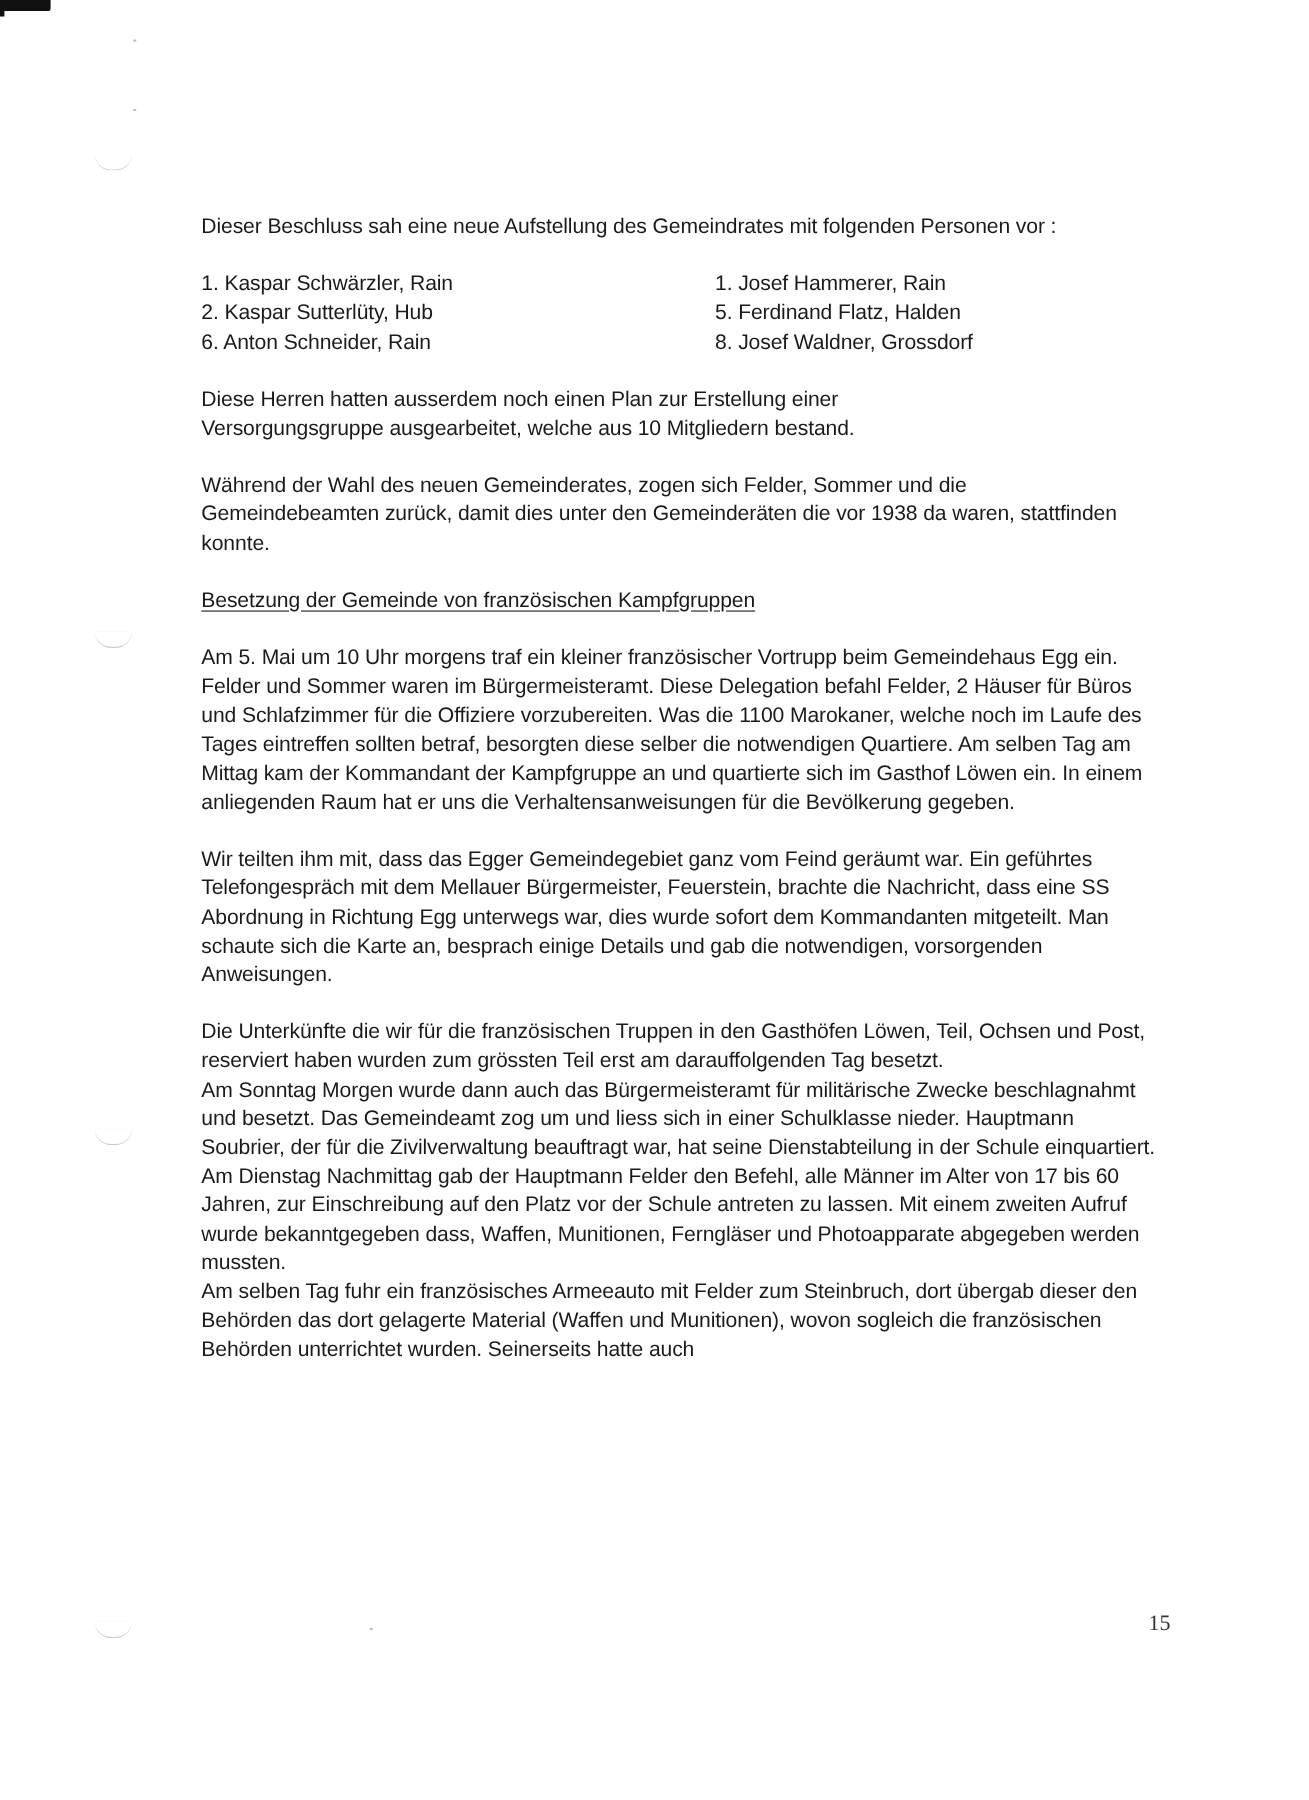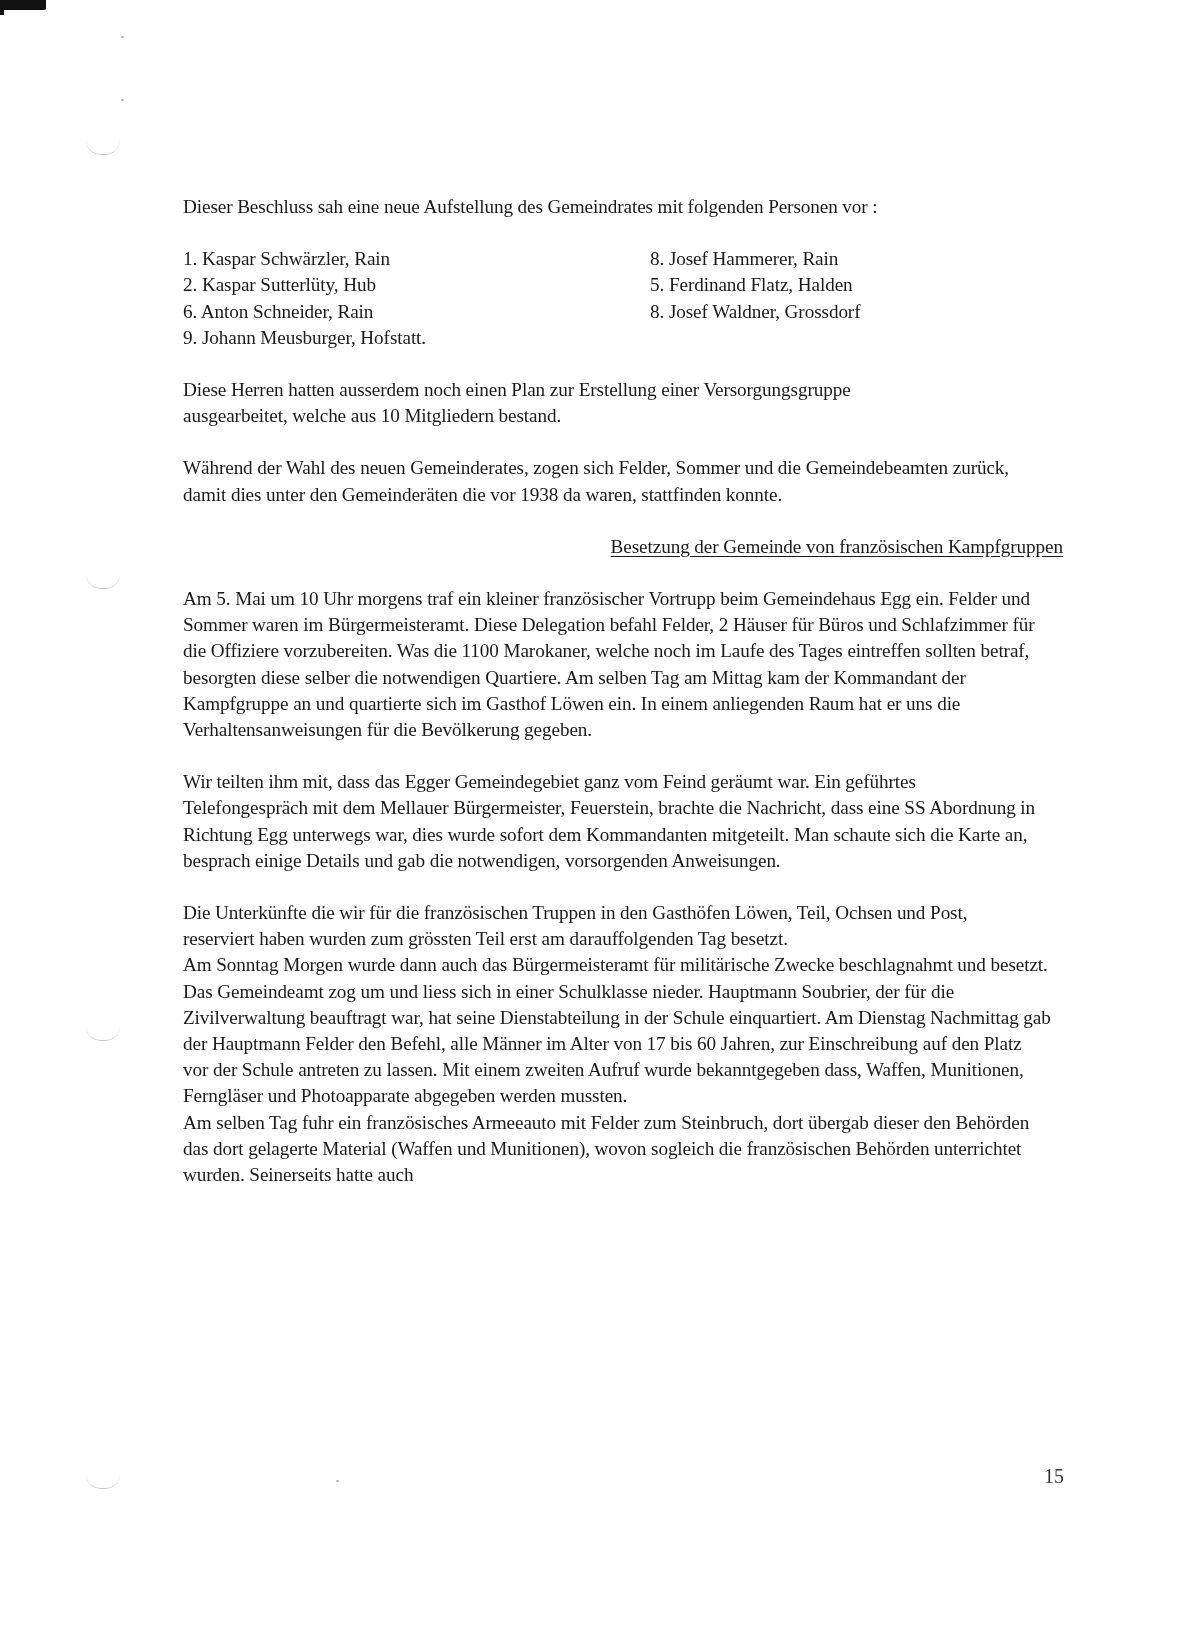--- a/index.html
+++ b/index.html
@@ -5,51 +5,50 @@
   html, body { margin: 0; padding: 0; background: #ffffff; }
   body { width: 1190px; height: 1636px; position: relative; overflow: hidden;
          font-family: "Liberation Sans", sans-serif; color: #1a1a1a; }
   .corner-mark { position: absolute; left: 0; top: 0; width: 46px; height: 10px;
                  background: #111; border-bottom-right-radius: 2px; }
   .corner-mark::after { content: ""; position: absolute; left: 0; top: 10px; width: 4px; height: 5px; background: #111; }
   .punch { position: absolute; left: 86px; width: 34px; height: 14px;
            border-bottom: 1.5px solid #c8c8c8; border-radius: 0 0 20px 20px; }
   .speck { position: absolute; width: 3px; height: 2px; background: #bbb; border-radius: 1px; }
   .page { position: absolute; left: 183px; top: 194px; width: 880px;
-          font-size: 19.2px; line-height: 26.2px; letter-spacing: -0.1px; font-family: Liberation Serif, serif; }
+          font-size: 19.2px; line-height: 26.2px; letter-spacing: -0.1px; }
   .page p { margin: 0; }
   .gap { height: 26px; }
   .list { display: grid; grid-template-columns: 467px 400px; }
-  .heading { text-decoration: underline; text-underline-offset: 3px; text-align: right; }
+  .heading { text-decoration: underline; text-underline-offset: 3px; }
   .page-number { position: absolute; left: 1044px; top: 1465px; font-family: "Liberation Serif", serif;
                  font-size: 20px; color: #333; }
 </style>
 </head>
 <body>
 
 <div class="corner-mark"></div>
 <div class="punch" style="top:140px"></div>
 <div class="punch" style="top:574px"></div>
 <div class="punch" style="top:1026px"></div>
 <div class="punch" style="top:1474px"></div>
 <div class="speck" style="left:121px;top:36px"></div>
 <div class="speck" style="left:121px;top:99px"></div>
 <div class="speck" style="left:336px;top:1480px"></div>
 
 <div class="page">
   <p>Dieser Beschluss sah eine neue Aufstellung des Gemeindrates mit folgenden Personen vor :</p>
   <div class="gap"></div>
   <div class="list">
     <div>1. Kaspar Schwärzler, Rain</div>
-    <div>8. Josef Hammerer, Rain</div>
+    <div>1. Josef Hammerer, Rain</div>
     <div>2. Kaspar Sutterlüty, Hub</div>
     <div>5. Ferdinand Flatz, Halden</div>
     <div>6. Anton Schneider, Rain</div>
     <div>8. Josef Waldner, Grossdorf</div>
-    <div>9. Johann Meusburger, Hofstatt.</div>
   </div>
   <div class="gap"></div>
   <p style="width:700px">Diese Herren hatten ausserdem noch einen Plan zur Erstellung einer Versorgungsgruppe ausgearbeitet, welche aus 10 Mitgliedern bestand.</p>
   <div class="gap"></div>
   <p style="width:860px">Während der Wahl des neuen Gemeinderates, zogen sich Felder, Sommer und die Gemeindebeamten zurück, damit dies unter den Gemeinderäten die vor 1938 da waren, stattfinden konnte.</p>
   <div class="gap"></div>
   <p class="heading">Besetzung der Gemeinde von französischen Kampfgruppen</p>
   <div class="gap"></div>
   <p style="width:865px">Am 5. Mai um 10 Uhr morgens traf ein kleiner französischer Vortrupp beim Gemeindehaus Egg  ein. Felder und Sommer waren im Bürgermeisteramt. Diese Delegation befahl Felder, 2 Häuser für Büros und Schlafzimmer für die Offiziere vorzubereiten. Was die 1100 Marokaner, welche noch im Laufe des Tages eintreffen sollten betraf, besorgten diese selber die notwendigen Quartiere. Am selben Tag am Mittag kam der Kommandant der Kampfgruppe an und quartierte sich im Gasthof Löwen ein. In einem anliegenden Raum hat er uns die Verhaltensanweisungen für die Bevölkerung gegeben.</p>
   <div class="gap"></div>

